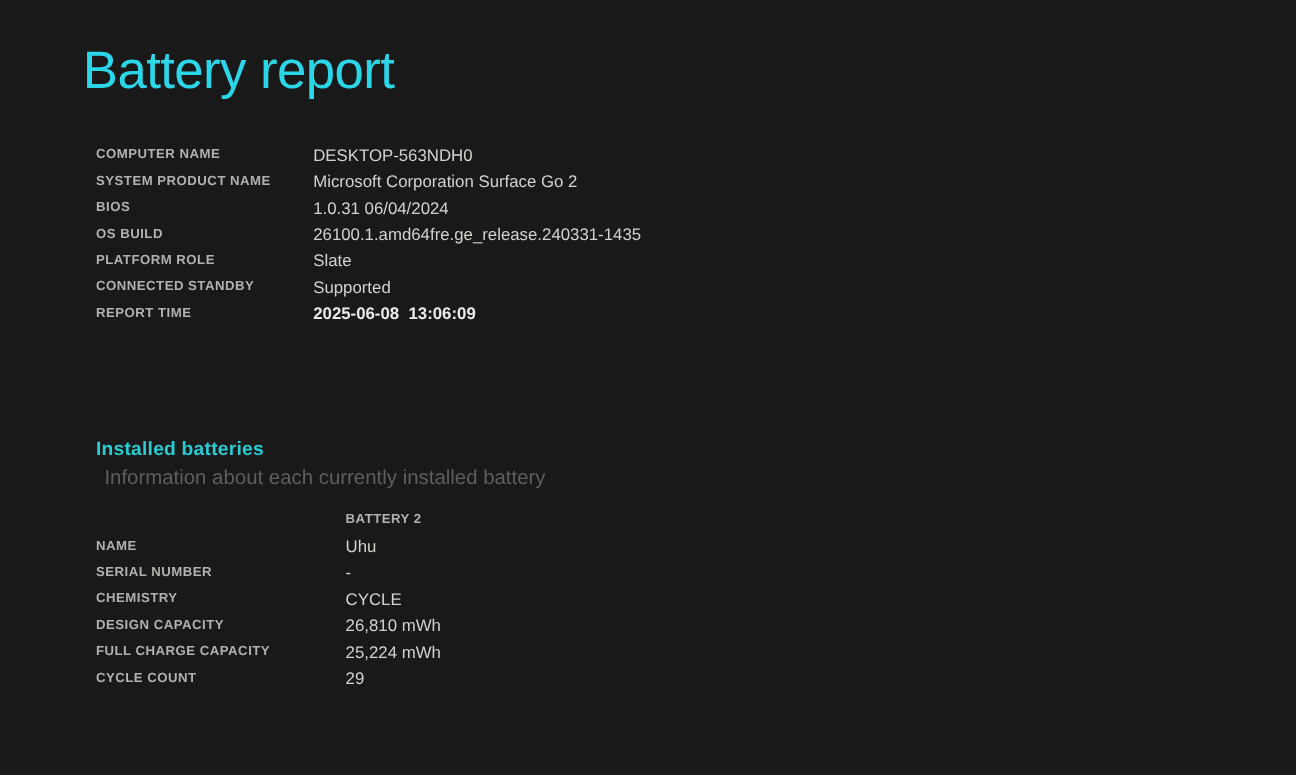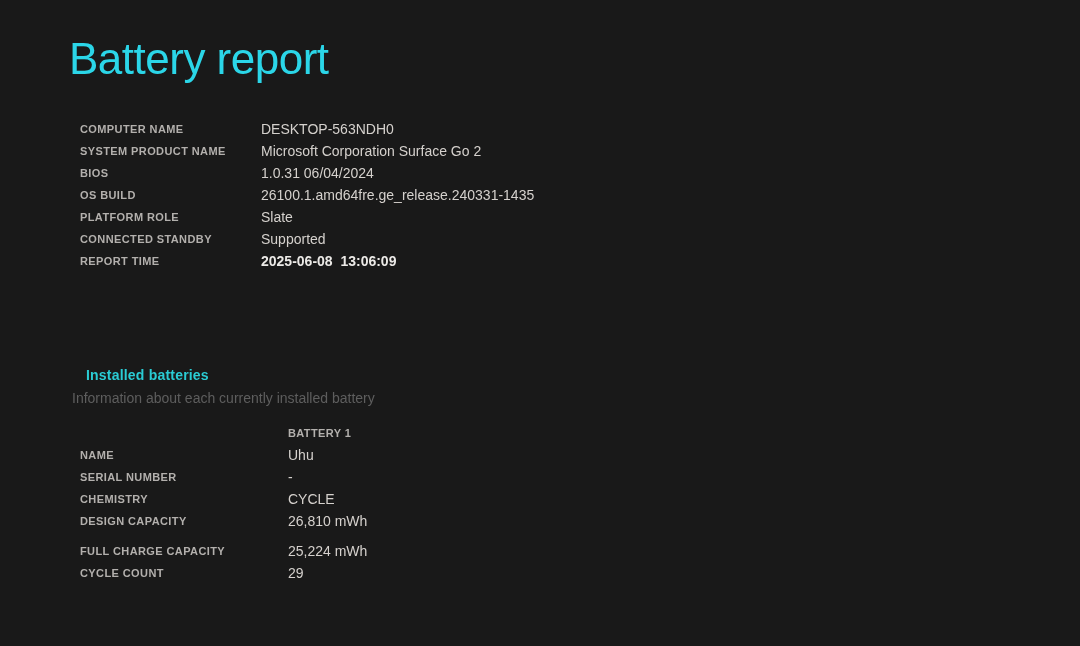--- a/index.html
+++ b/index.html
@@ -33,21 +33,21 @@
     display: flex;
     flex-direction: column;
   }
   .sysinfo { left: 80px; top: 118px; }
   .battable { left: 80px; top: 422px; }
   .kv-row {
     display: flex;
     align-items: center;
     height: 22px;
   }
-  .kv-row.gap-before { margin-top: 8px; }
+  .kv-row.gap-before { margin-top: 0; }
   .kv-label {
     width: 181px;
     flex: 0 0 181px;
     font-size: 11px;
     font-weight: 700;
     letter-spacing: 0.4px;
     color: #b3b0ad;
     text-transform: uppercase;
     white-space: nowrap;
   }
@@ -64,34 +64,34 @@
   }
   .col-header {
     font-size: 11px;
     font-weight: 700;
     letter-spacing: 0.4px;
     color: #b3b0ad;
     white-space: nowrap;
   }
   .section-heading {
     position: absolute;
-    left: 86px;
+    left: 80px;
     top: 362px;
     margin: 0;
-    font-size: 14px;
+    font-size: 16px;
     line-height: 26px;
     font-weight: 700;
     letter-spacing: 0.2px;
     color: #2accd4;
   }
   .section-subtitle {
     position: absolute;
-    left: 72px;
+    left: 87px;
     top: 389px;
-    font-size: 14px;
+    font-size: 17px;
     line-height: 18px;
     color: #5e5e5e;
   }
 </style>
 </head>
 <body>
 
 <div class="page">
 
   <h1 class="title">Battery report</h1>
@@ -126,21 +126,21 @@
       <div class="kv-value strong">2025-06-08  13:06:09</div>
     </div>
   </div>
 
   <h2 class="section-heading">Installed batteries</h2>
   <div class="section-subtitle">Information about each currently installed battery</div>
 
   <div class="kv-table battable">
     <div class="kv-row">
       <div class="kv-label"></div>
-      <div class="col-header">BATTERY 1</div>
+      <div class="col-header">BATTERY 2</div>
     </div>
     <div class="kv-row">
       <div class="kv-label">NAME</div>
       <div class="kv-value">Uhu</div>
     </div>
     <div class="kv-row">
       <div class="kv-label">SERIAL NUMBER</div>
       <div class="kv-value">-</div>
     </div>
     <div class="kv-row">

